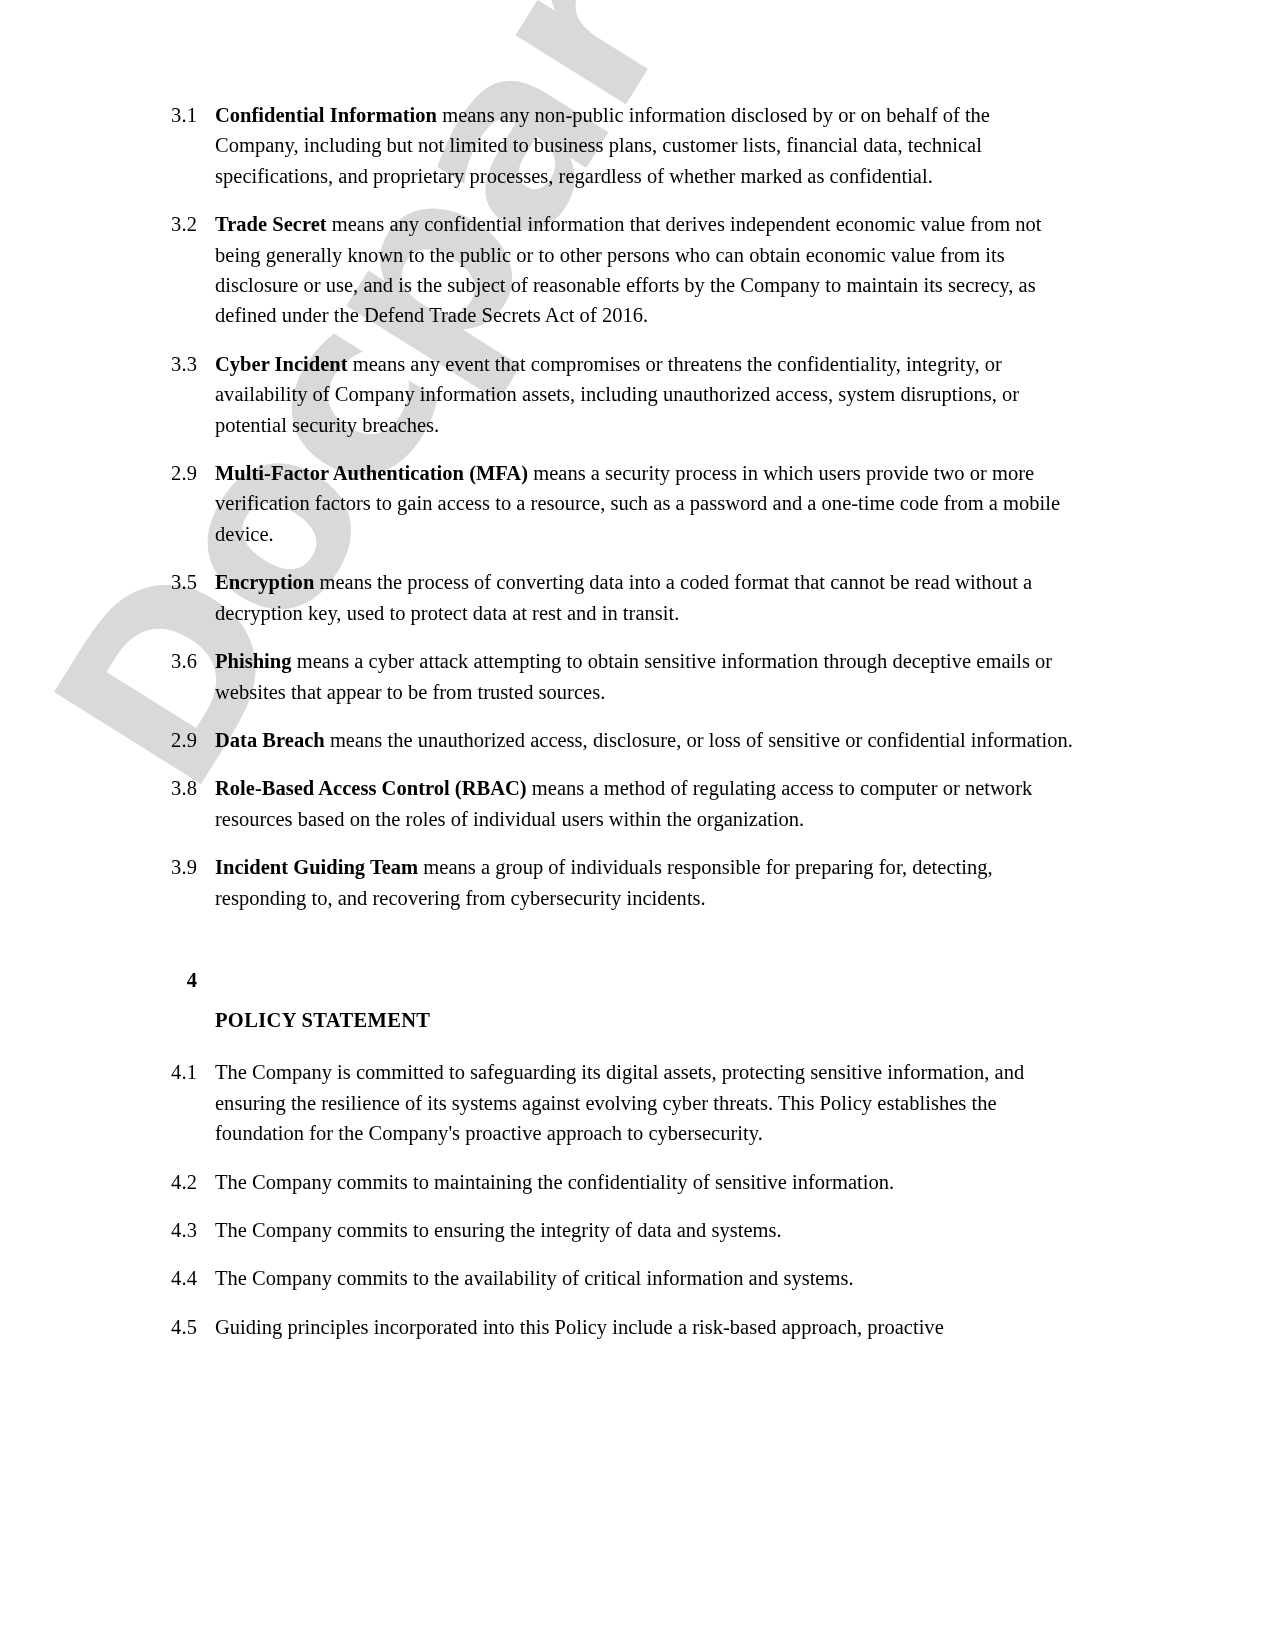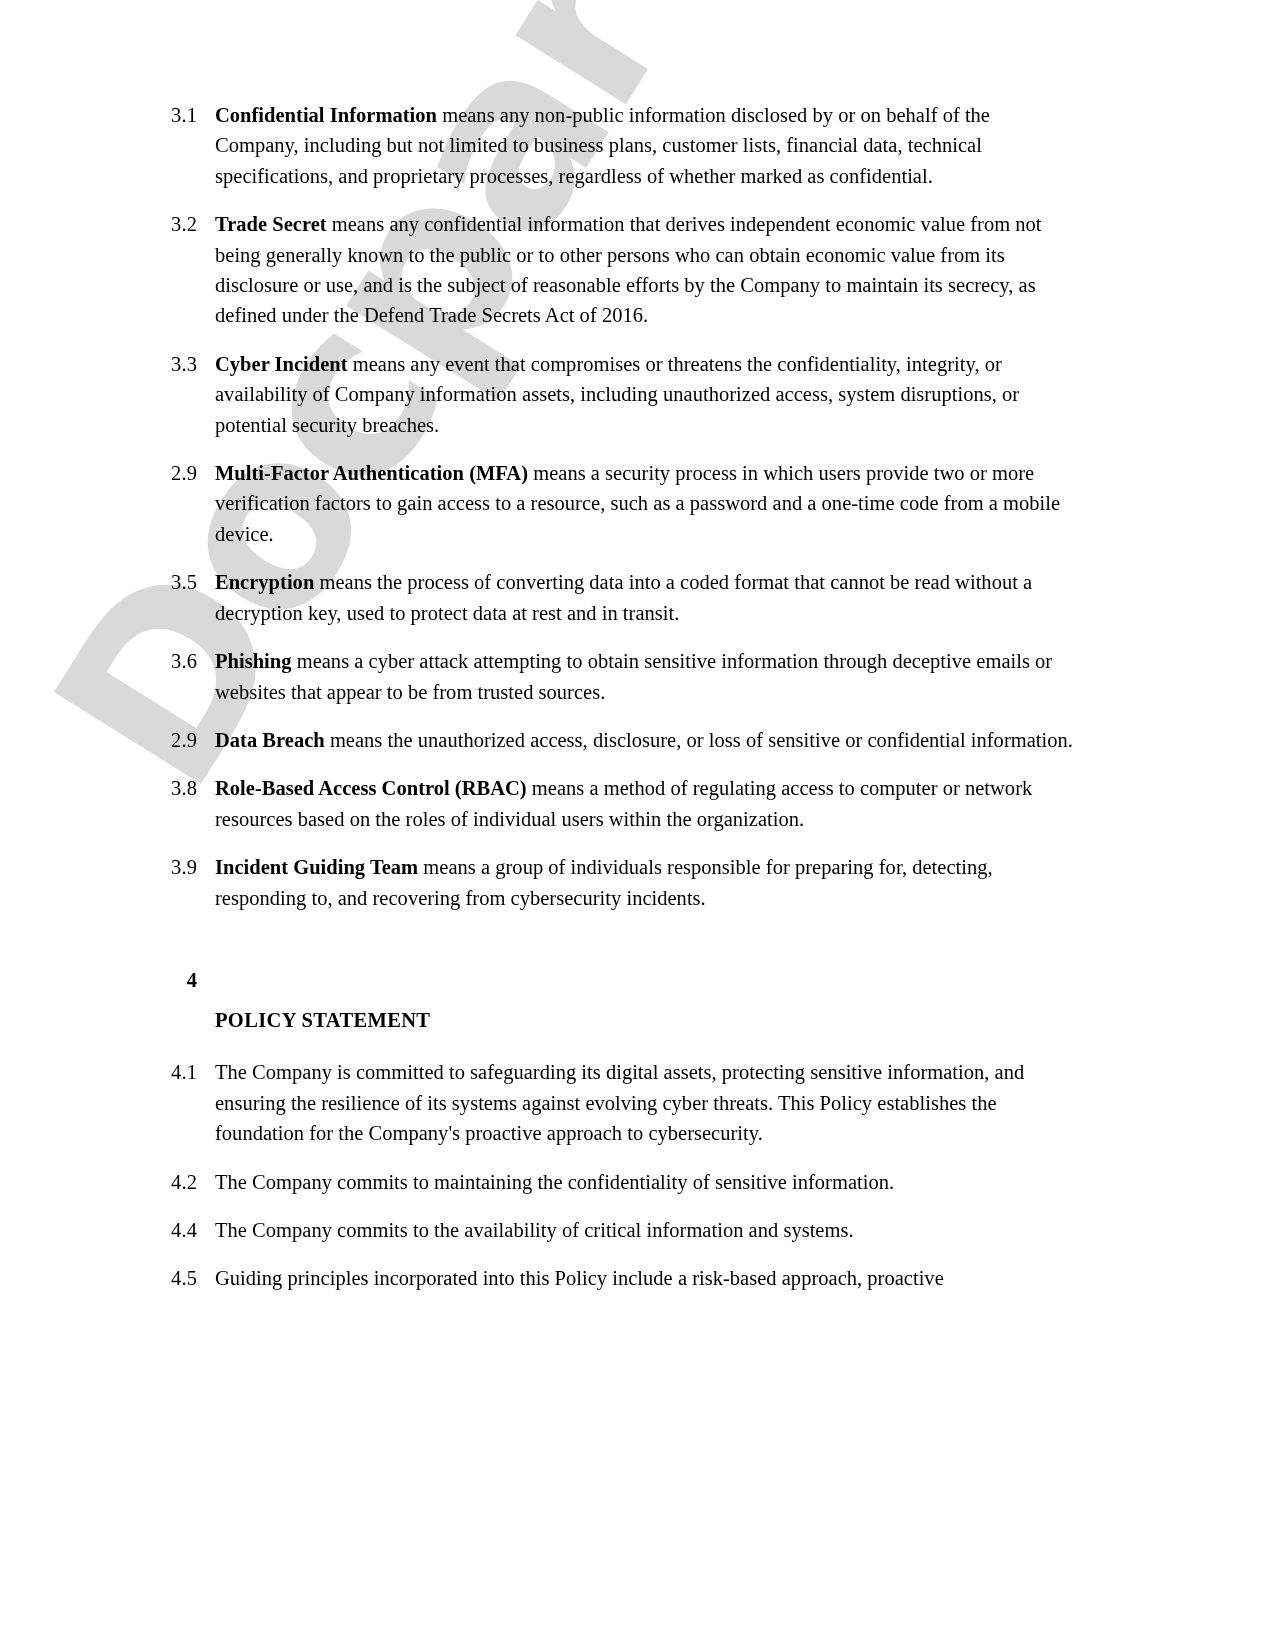--- a/index.html
+++ b/index.html
@@ -166,20 +166,24 @@
     <div class="clause">
       <div class="clause-num">4.1</div>
       <div class="clause-body">The Company is committed to safeguarding its digital assets, protecting sensitive information, and ensuring the resilience of its systems against evolving cyber threats. This Policy establishes the foundation for the Company's proactive approach to cybersecurity.</div>
     </div>
 
     <div class="clause">
       <div class="clause-num">4.2</div>
       <div class="clause-body">The Company commits to maintaining the confidentiality of sensitive information.</div>
     </div>
 
+    <div class="clause">
+      <div class="clause-num">4.3</div>
+      <div class="clause-body">The Company commits to ensuring the integrity of data and systems.</div>
+    </div>
 
     <div class="clause">
       <div class="clause-num">4.4</div>
       <div class="clause-body">The Company commits to the availability of critical information and systems.</div>
     </div>
 
     <div class="clause">
       <div class="clause-num">4.5</div>
       <div class="clause-body">Guiding principles incorporated into this Policy include a risk-based approach, proactive</div>
     </div>

